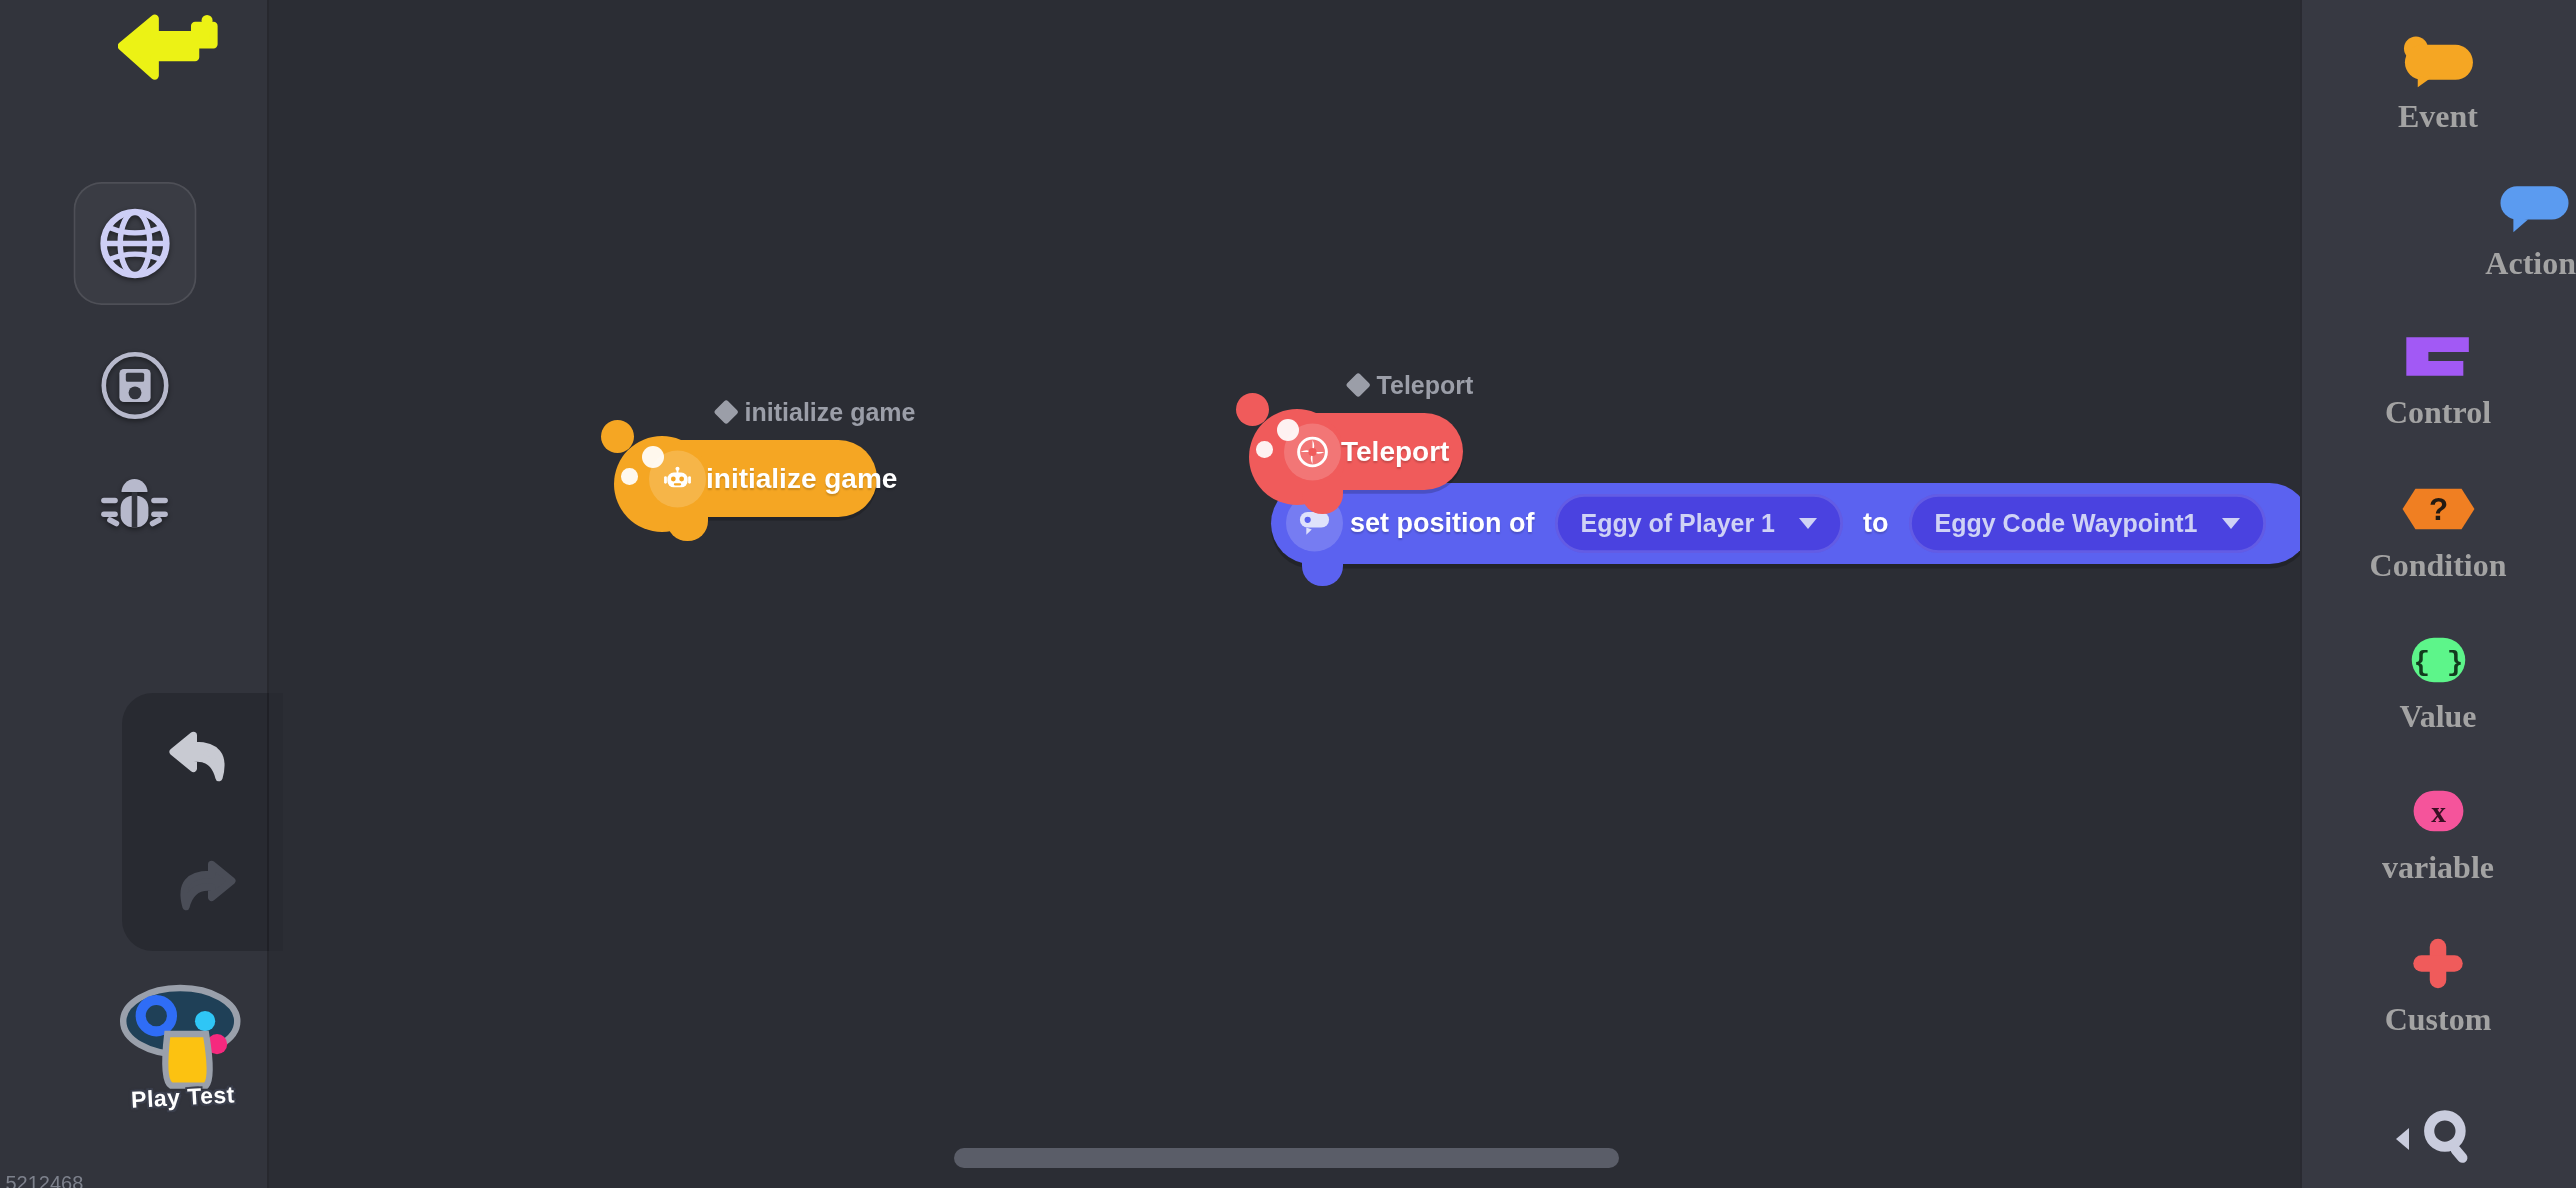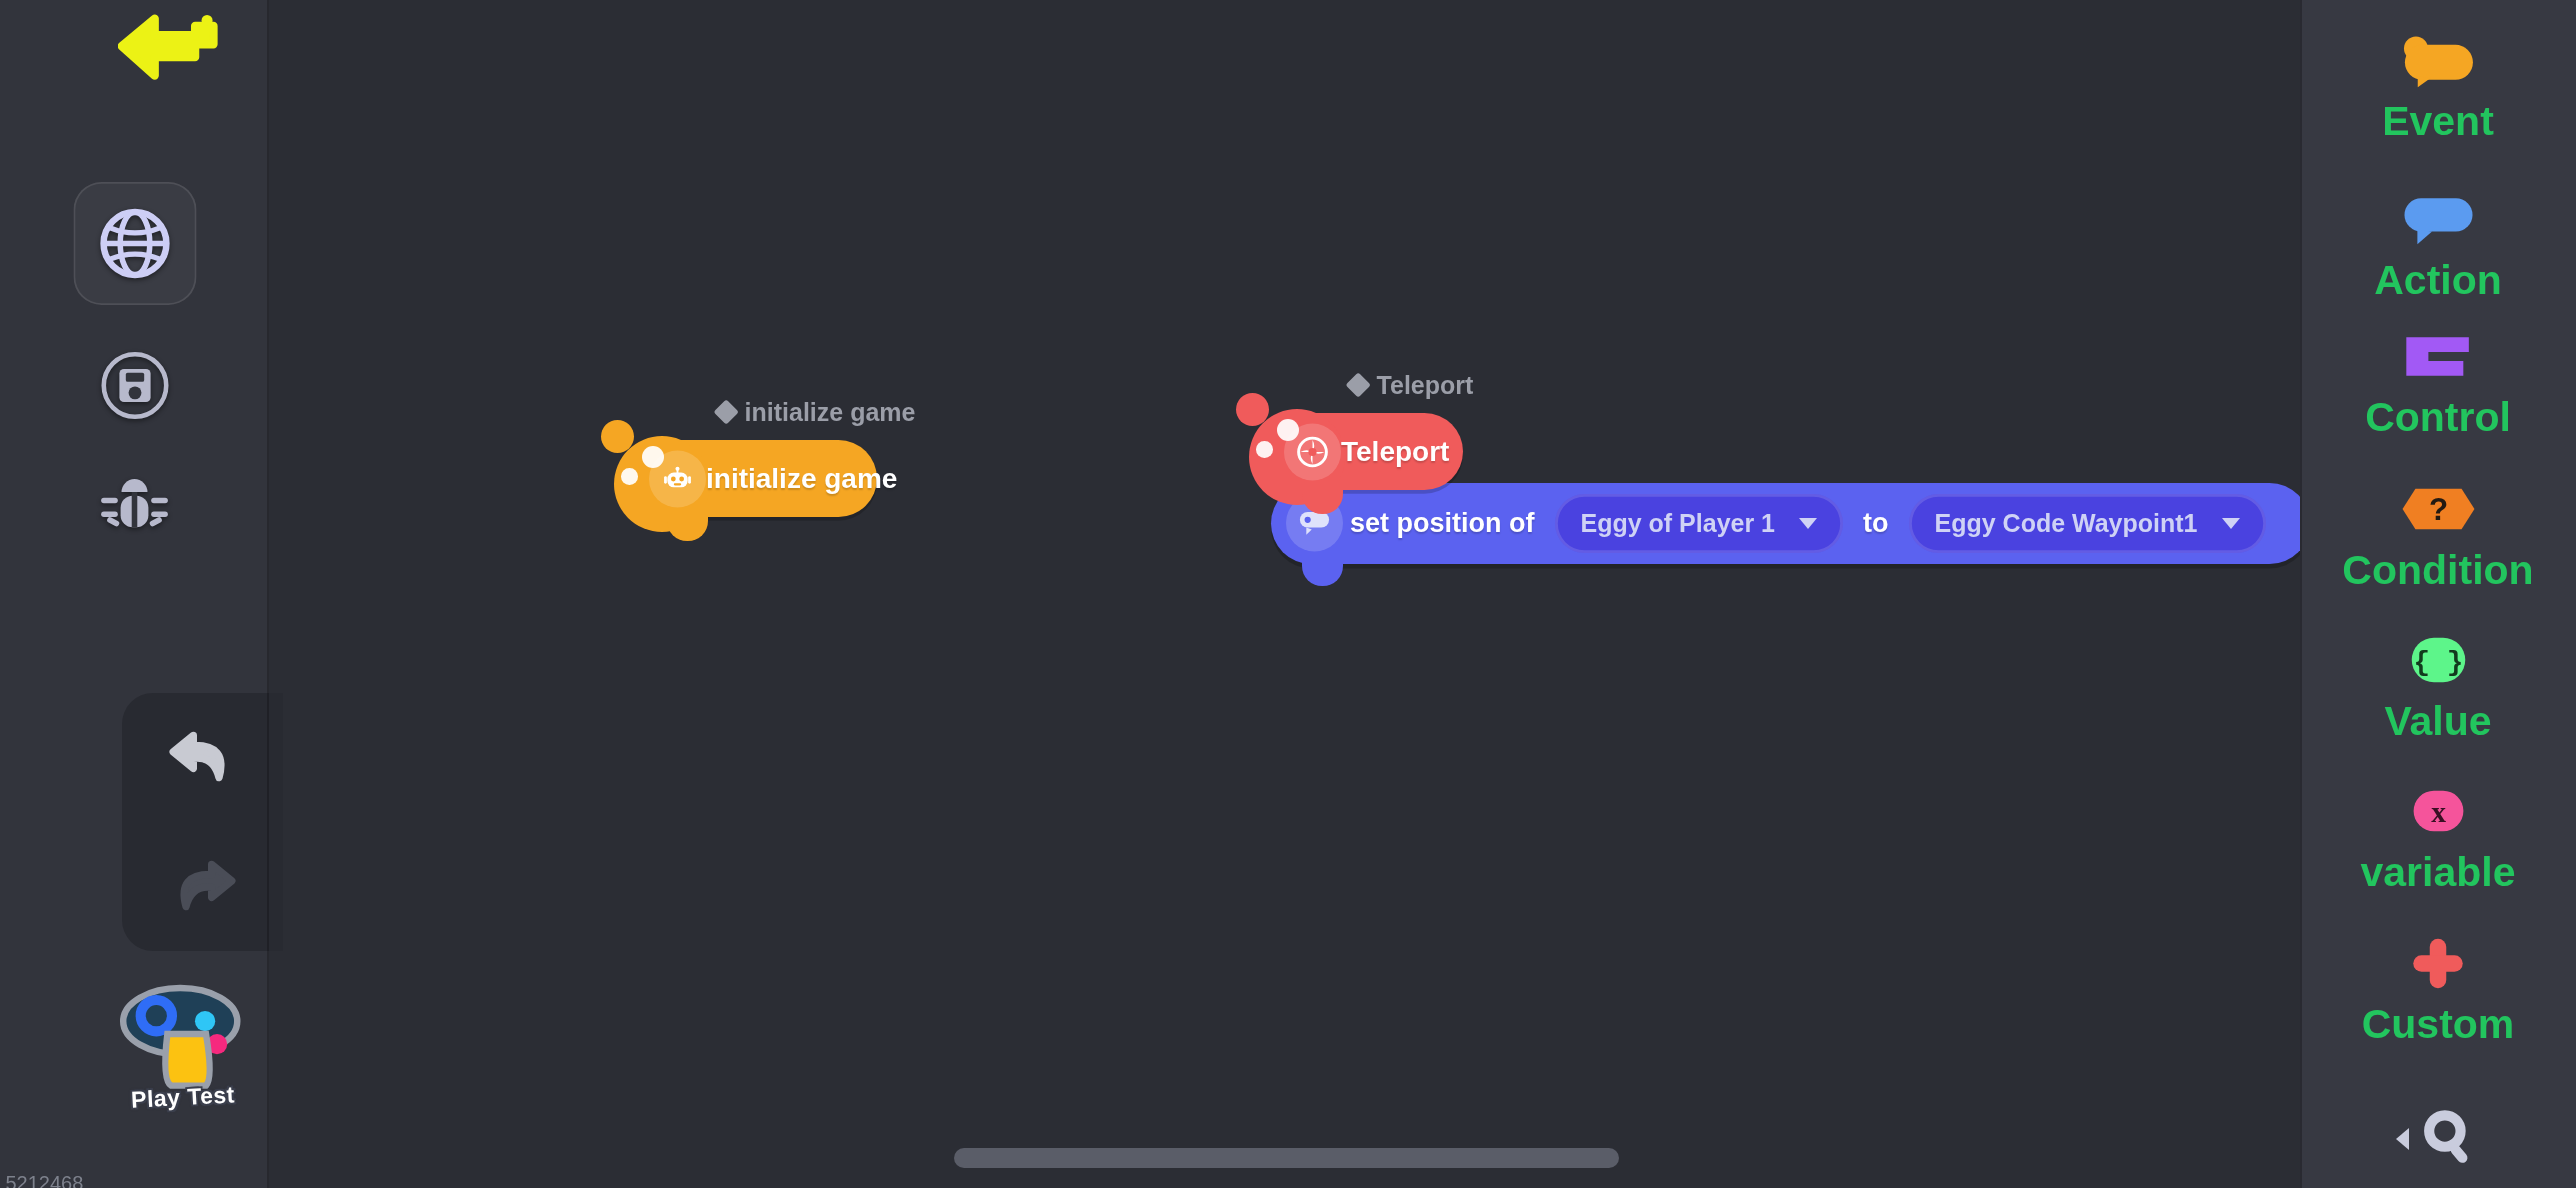--- a/index.html
+++ b/index.html
@@ -224,22 +224,22 @@
   .right-panel:before{
     content:""; position:absolute; left:0; top:0; width:1.8px; height:100%;
     background:rgba(0,0,0,.25);
   }
   .pal-item{
     position:absolute; left:0; width:276px;
     display:flex; flex-direction:column; align-items:center; gap:5.5px;
   }
   .pal-glyph{ height:64px; display:flex; align-items:center; justify-content:center; }
   .pal-label{
-    color:#22c55e; font-size:41px; font-weight:bold;
-    font-family:Liberation Sans, sans-serif;
+    color:#a3a3a3; font-size:32px; font-weight:bold;
+    font-family:Liberation Serif, serif;
   }
   .pal-search{
     position:absolute; left:0; bottom:16.6px; width:276px;
     display:flex; align-items:center; justify-content:center; gap:9.2px;
   }
   .search-chevron{
     width:0;height:0;
     border-top:11px solid transparent;
     border-bottom:11px solid transparent;
     border-right:13px solid #c9ccdd;
@@ -424,21 +424,21 @@
       <span class="pal-glyph">
         <svg width="92" height="57" viewBox="0 0 100 62">
           <circle cx="26" cy="18" r="13" fill="#f5a623"></circle>
           <rect x="14" y="14" width="74" height="38" rx="19" fill="#f5a623"></rect>
           <path d="M28 48 L28 60 L42 50 Z" fill="#f5a623"></path>
         </svg>
       </span>
       <span class="pal-label">Event</span>
     </div>
 
-    <div class="pal-item" style="top:187px;">
+    <div class="pal-item" style="top:175px;align-items:flex-end;">
       <span class="pal-glyph">
         <svg width="83" height="57" viewBox="0 0 90 62">
           <rect x="8" y="8" width="74" height="36" rx="18" fill="#5b9bf0"></rect>
           <path d="M22 42 L22 58 L38 44 Z" fill="#5b9bf0"></path>
         </svg>
       </span>
       <span class="pal-label">Action</span>
     </div>
 
     <div class="pal-item" style="top:324px;">

